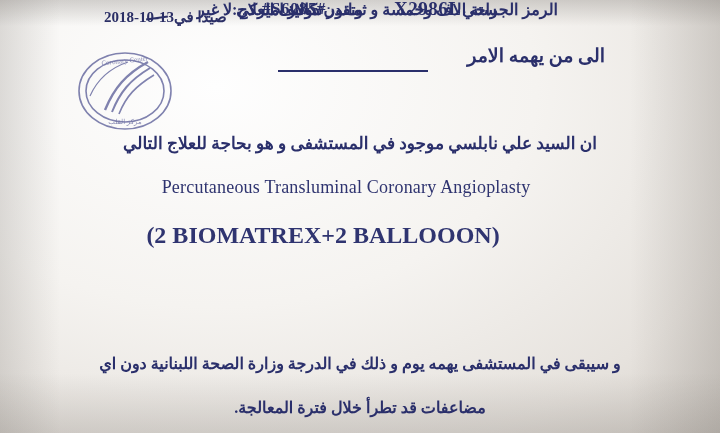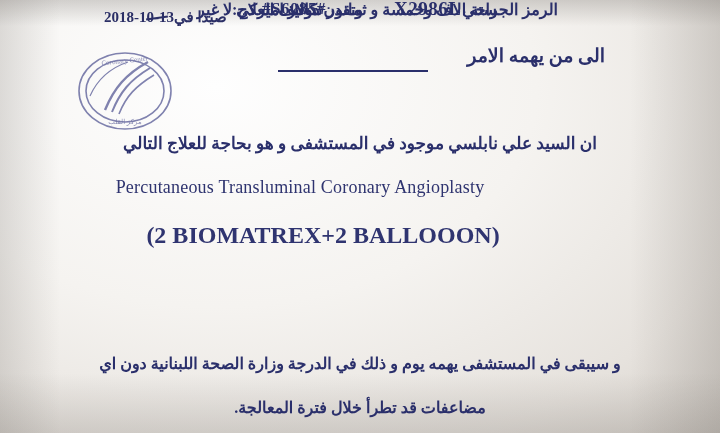--- a/index.html
+++ b/index.html
@@ -129,20 +129,21 @@
     letter-spacing: 0.5px;
   }
   .body-en1 {
     top: 177px;
     left: 0;
     width: 600px;
     text-align: center;
     font-size: 18px;
     color: #2f3470;
     letter-spacing: 0.2px;
+    padding-left: 46px;
   }
   .body-en2 {
     top: 222px;
     left: 0;
     width: 646px;
     text-align: center;
     font-size: 24px;
     font-weight: bold;
     color: #2f3470;
   }

